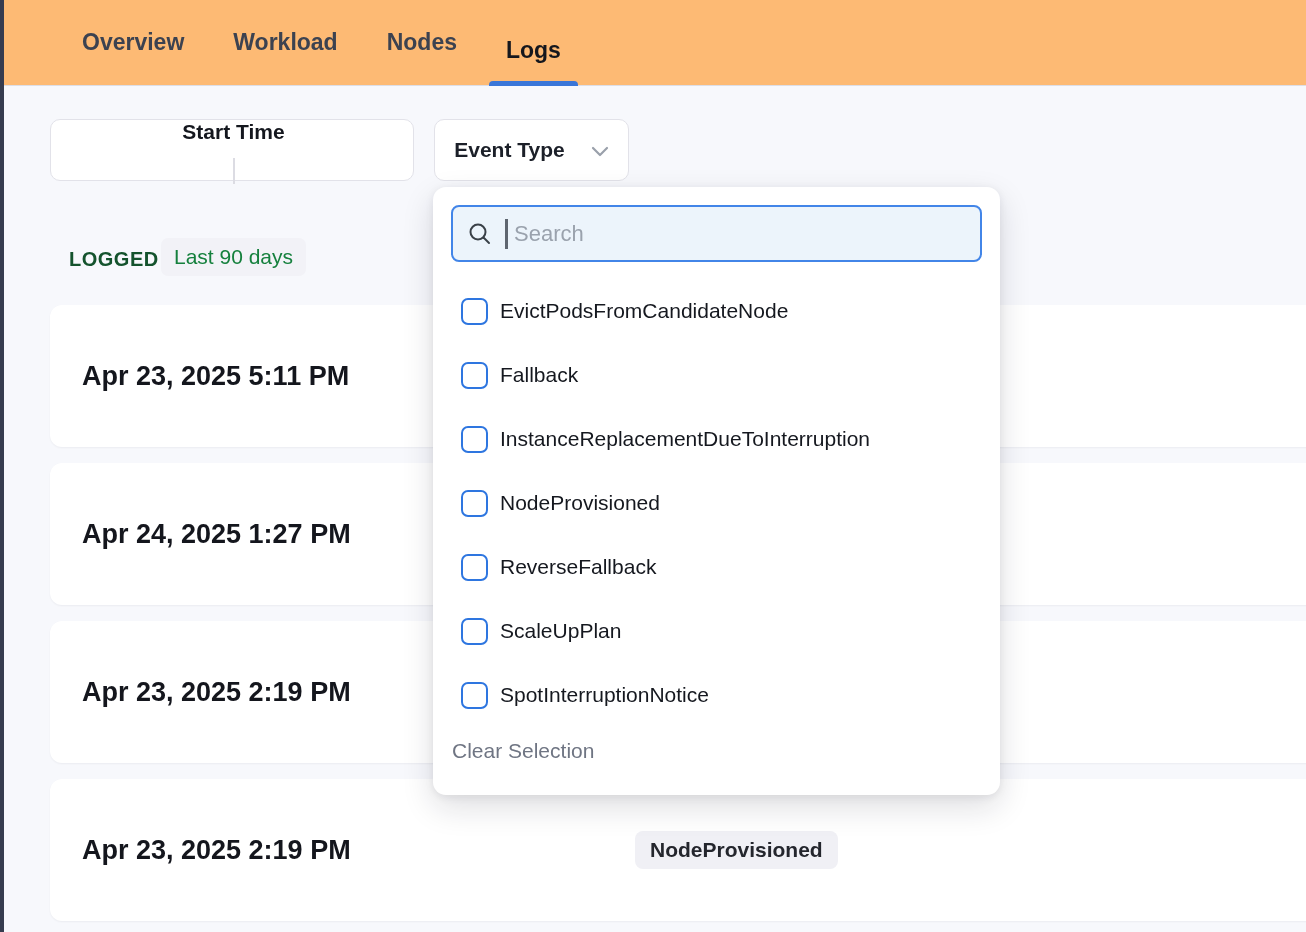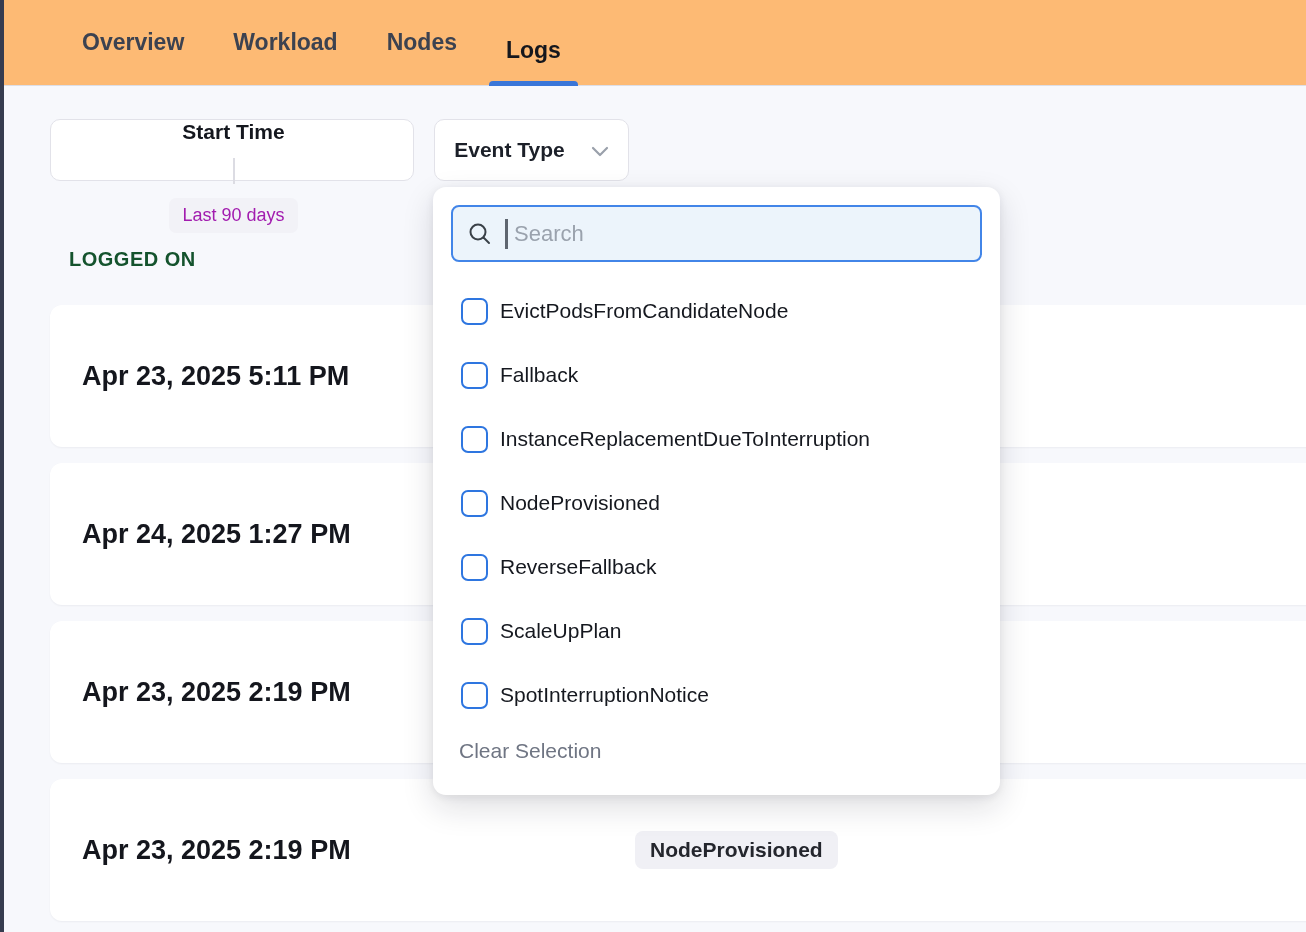--- a/index.html
+++ b/index.html
@@ -37,22 +37,22 @@
   
   .filter-box {
     position:absolute; top:119px; height:62px; background:#fff;
     border:1px solid #e2e2e9; border-radius:10px;
     display:flex; align-items:center; z-index:10;
   }
   .start-time { left:50px; width:364px; padding:0 24px 0 27px; gap:14px;flex-direction:column; }
   .start-time-label { font-size:21px; font-weight:700; color:#14171e; white-space:nowrap; }
   .filter-divider { width:2px; height:26px; background:#dcdce3; flex:0 0 auto; }
   .start-time-value {
-    background:#f2f2f7; color:#a21caf; border-radius:7px;
-    font-size:18px; padding:7px 13px; white-space:nowrap; cursor:pointer;
+    background:#f2f2f7; color:#15803d; border-radius:7px;
+    font-size:21px; padding:7px 13px; white-space:nowrap; cursor:pointer;margin-top:40px;
   }
   .event-type { left:434px; width:195px; justify-content:center; gap:26px; cursor:pointer; }
   .event-type-label { font-size:21px; font-weight:600; color:#1c2029; }
   .chevron-icon { display:flex; align-items:center; margin-top:3px; }
 
   
   .col-header {
     position:absolute; left:69px; top:248px;
     font-size:20px; font-weight:700; letter-spacing:0.5px; color:#14532d; z-index:2;
   }
@@ -98,21 +98,21 @@
   .options { margin-top:17px; padding-left:10px; }
   .option {
     height:64px; display:flex; align-items:center; gap:12px; cursor:pointer;
   }
   .checkbox {
     width:27px; height:27px; flex:0 0 auto;
     border:2px solid #2e76e0; border-radius:7px; background:#fff;
   }
   .option-label { font-size:21px; color:#15181f; white-space:nowrap; }
   .clear-selection {
-    margin:12px 0 0 8px; font-size:21px; color:#6f7583; cursor:pointer;
+    margin:12px 0 0 1px; font-size:21px; color:#6f7583; cursor:pointer;
     display:inline-block;
   }
 </style>
 </head>
 <body>
 
 <div class="edge-strip"></div>
 
 <div class="topbar">
   <div class="tabs">

